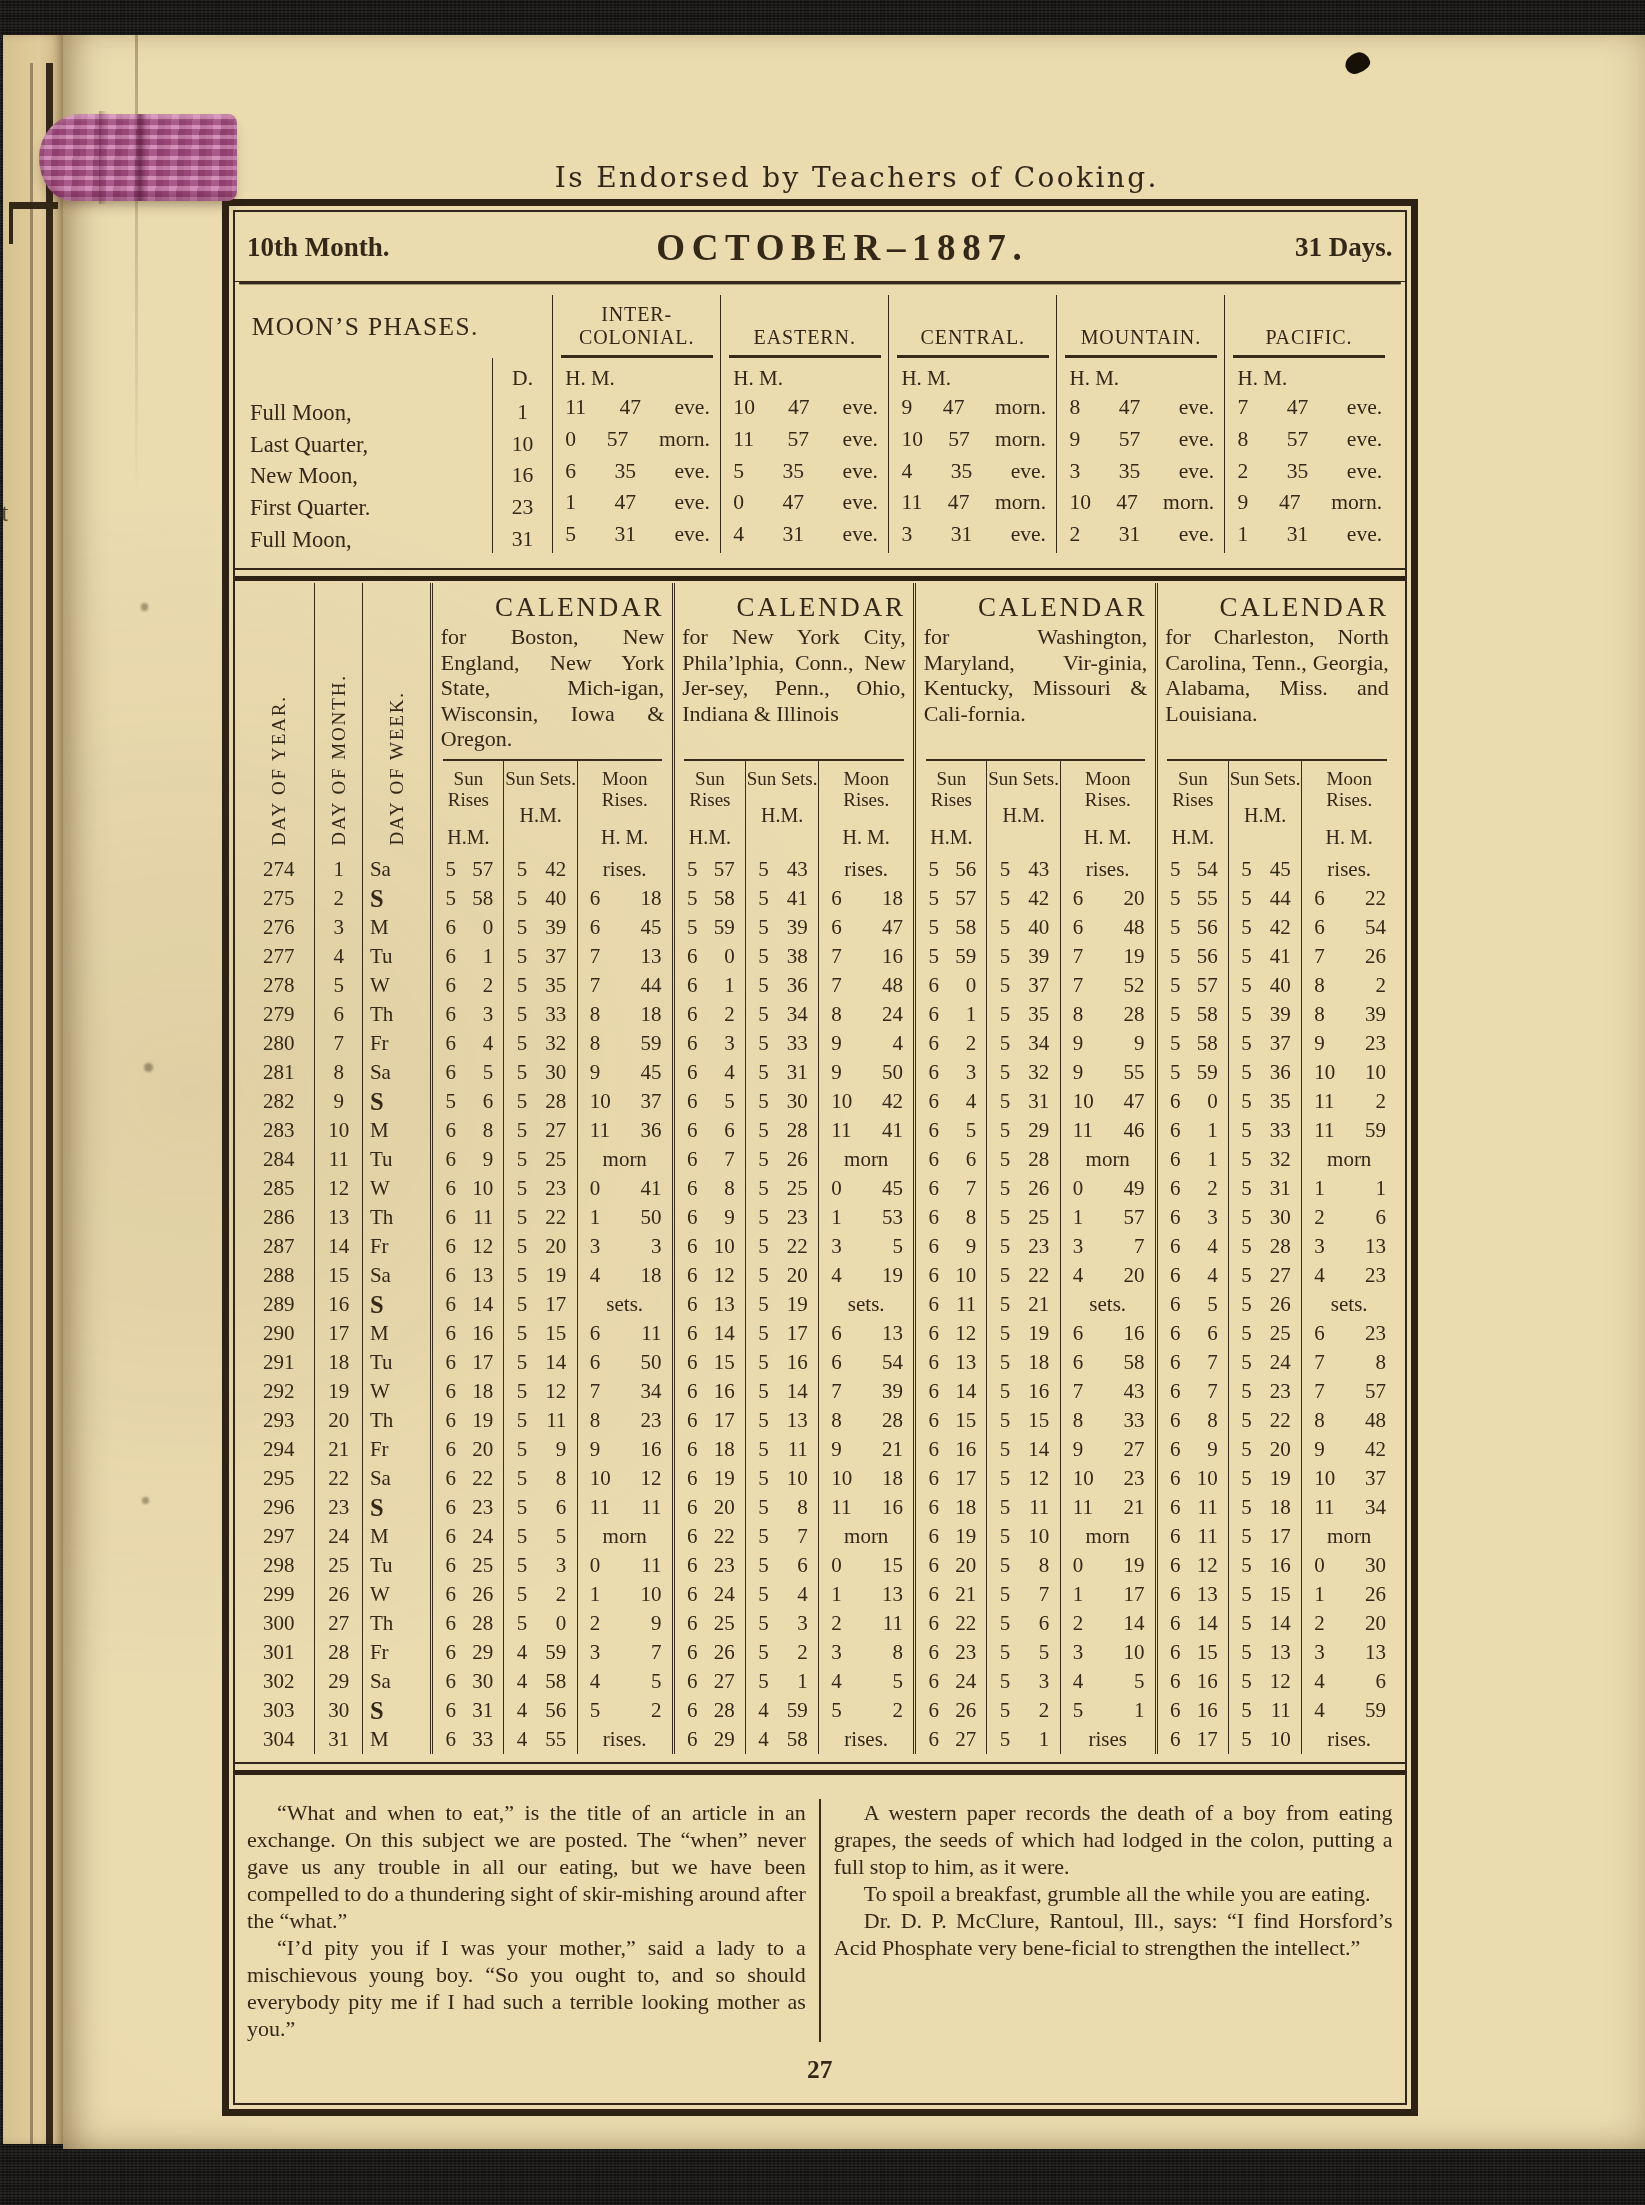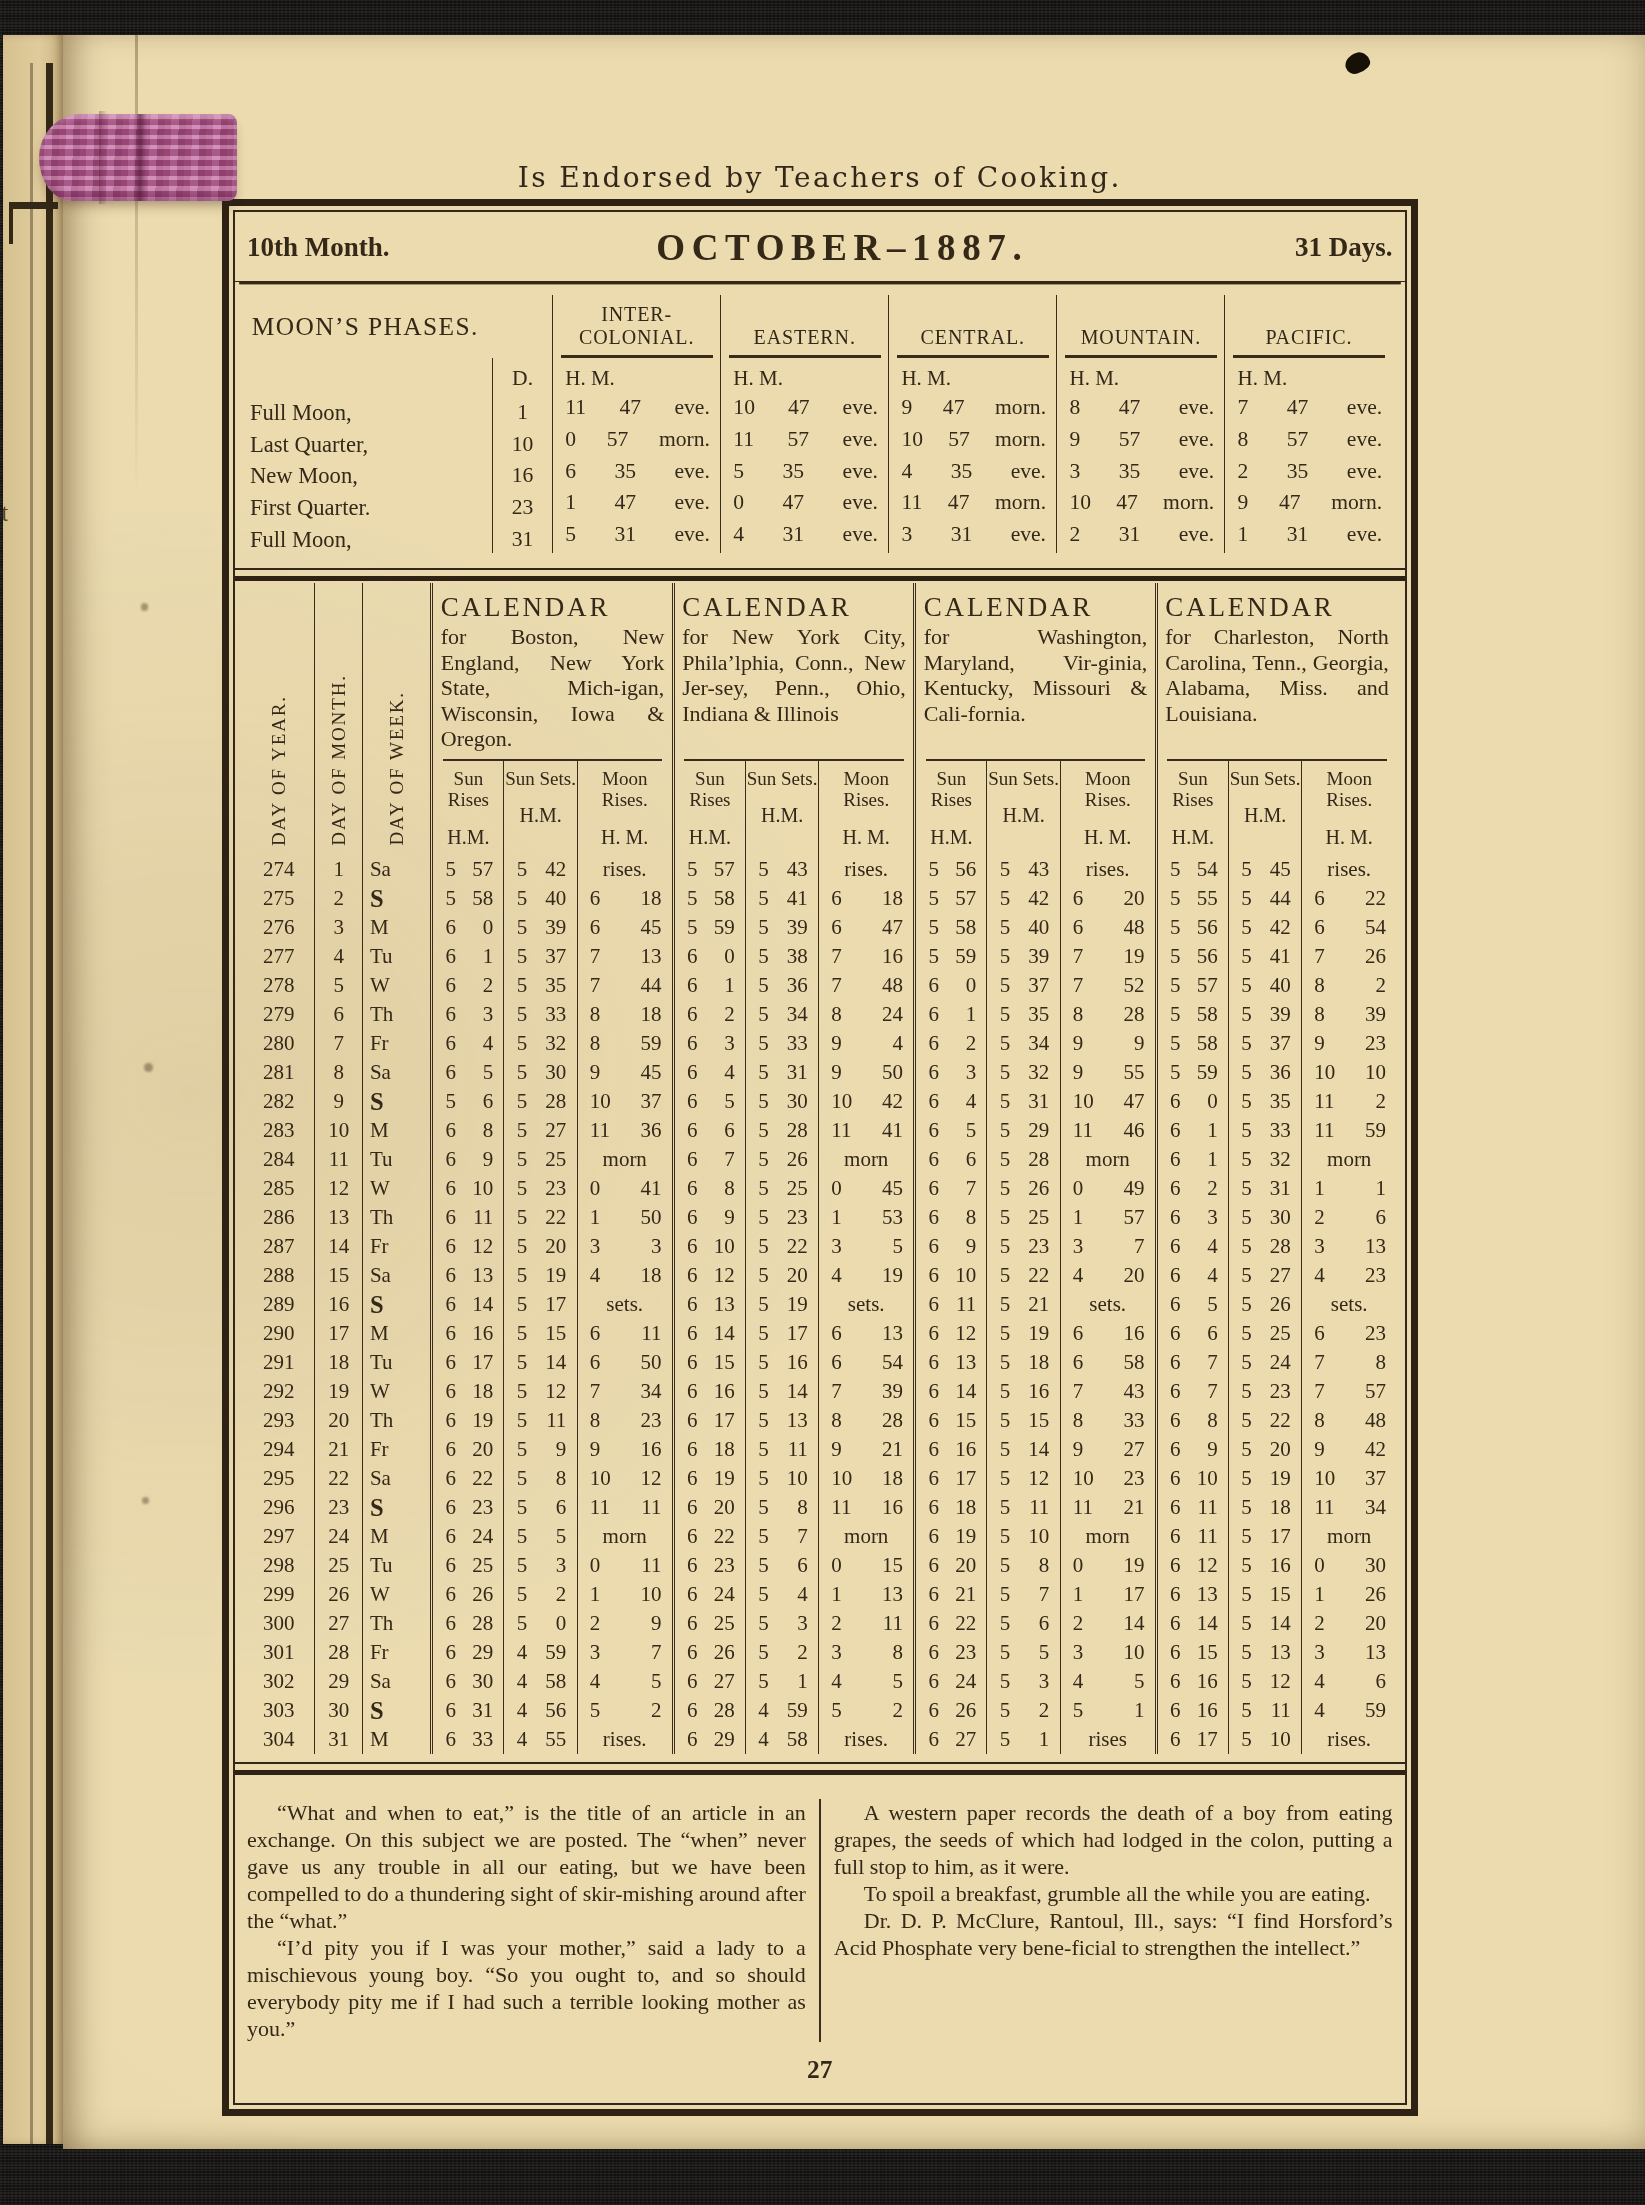--- a/index.html
+++ b/index.html
@@ -51,21 +51,21 @@
     border-radius:42px 8.5px 9.4px 33px/50% 8.5px 9.4px 50%;
     box-shadow:0 7.5px 13px -4.7px rgba(60,30,20,.45), inset 0 -4.7px 8.5px rgba(70,15,45,.35), inset 0 3.8px 6.6px rgba(255,235,245,.25);
   }
   .ribbon::after{content:"";position:absolute;left:94px;top:0;bottom:0;width:14px;
     background:linear-gradient(90deg, transparent, rgba(70,15,45,.5), transparent);}
   .ribbon::before{content:"";position:absolute;left:60px;top:-2.8px;bottom:-2.8px;width:8.5px;
     background:linear-gradient(90deg, rgba(70,15,45,.30), transparent);}
   
   .endorsement{
     margin:126px 0 16px 170px;width:1174px;text-align:center;
-    font-size:28px;letter-spacing:2.4px;color:#33271a;font-family:"DejaVu Serif","Liberation Serif",serif;
+    font-size:28px;letter-spacing:2.4px;color:#33271a;font-family:"DejaVu Serif","Liberation Serif",serif;padding-left:37px;
   }
   
   .frame{
     box-sizing:border-box;margin-left:170px;width:1174px;
     border:2.4px solid #33271a;outline:7px solid #2d2214;outline-offset:4.2px;
     background:transparent;position:relative;padding:0 8.5px;
   }
   .month-bar{
     display:flex;justify-content:space-between;align-items:center;
     padding:14px 12.2px 12.2px 12.2px;margin:0 -8.5px;border-bottom:1.9px solid #33271a;
@@ -88,21 +88,21 @@
   .split{display:flex;justify-content:space-between;align-items:baseline;padding:0 10.3px 0 12.2px;}
   .split span{white-space:nowrap;}
   .hrule-double{margin:2.8px -8.5px 0 -8.5px;border-top:2.4px solid #33271a;border-bottom:5.6px solid #2d2214;height:6.6px;}
   
   .calgrid{display:grid;grid-template-columns:71px 48px 68px repeat(4, 1fr 1fr 1.30fr);
     margin-top:1.9px;padding-bottom:4.7px;}
   .vlabel{grid-row:1/3;border-left:1.4px solid #3a2c1b;display:flex;align-items:flex-end;justify-content:center;padding-bottom:9.4px;}
   .vlabel:first-child{border-left:none;}
   .vlabel span{writing-mode:vertical-rl;transform:rotate(180deg);font-size:19px;letter-spacing:1.9px;white-space:nowrap;}
   .gdesc{grid-column:span 3;border-left:3.3px double #3a2c1b;padding:6.6px 7.5px 0 7.5px;display:flex;flex-direction:column;}
-  .gdesc .gtitle{text-align:left;font-size:27px;letter-spacing:2.8px;padding:2.8px 0 0.9px 0;}
+  .gdesc .gtitle{text-align:right;font-size:27px;letter-spacing:2.8px;padding:2.8px 0 0.9px 0;}
   .gdesc .gregion{font-size:22px;line-height:25.4px;text-align:justify;flex:1;}
   .gdesc .rule{height:2.4px;background:#3a2c1b;margin:7.5px 1.9px 0 1.9px;}
   .sub{border-left:1.4px solid #3a2c1b;display:flex;flex-direction:column;justify-content:flex-start;padding-top:6.6px;font-size:19px;text-align:center;line-height:21.6px;align-items:center;}
   .sub.gsep{border-left:3.3px double #3a2c1b;}
   .sub .rule{height:1.9px;background:#3a2c1b;margin:7.5px 5.6px 3.8px 5.6px;}
   .sub .hm{font-size:20px;padding:2.8px 0 6.6px 0;}
   .c{border-left:1.4px solid #3a2c1b;height:29px;line-height:29px;font-size:21px;overflow:hidden;}
   .c.gsep{border-left:3.3px double #3a2c1b;}
   .c.center{text-align:center;}
   .c.doy{border-left:none;text-align:center;}

